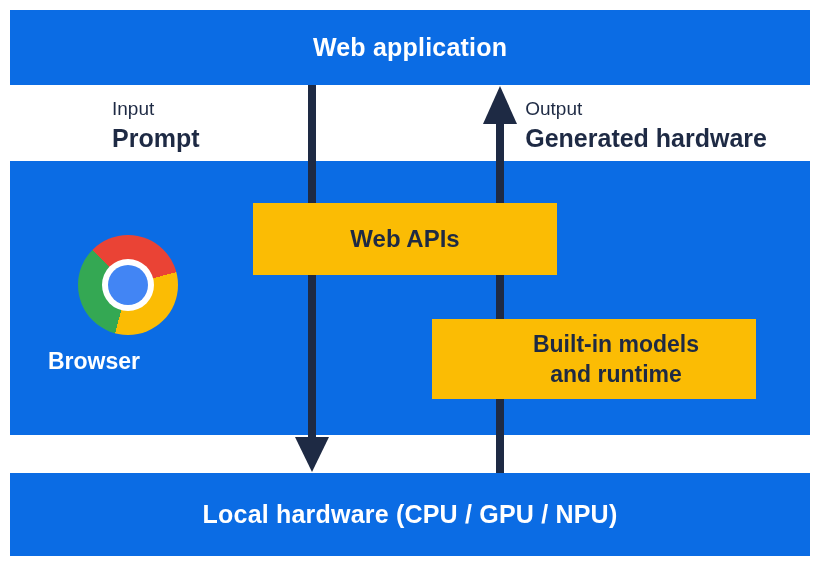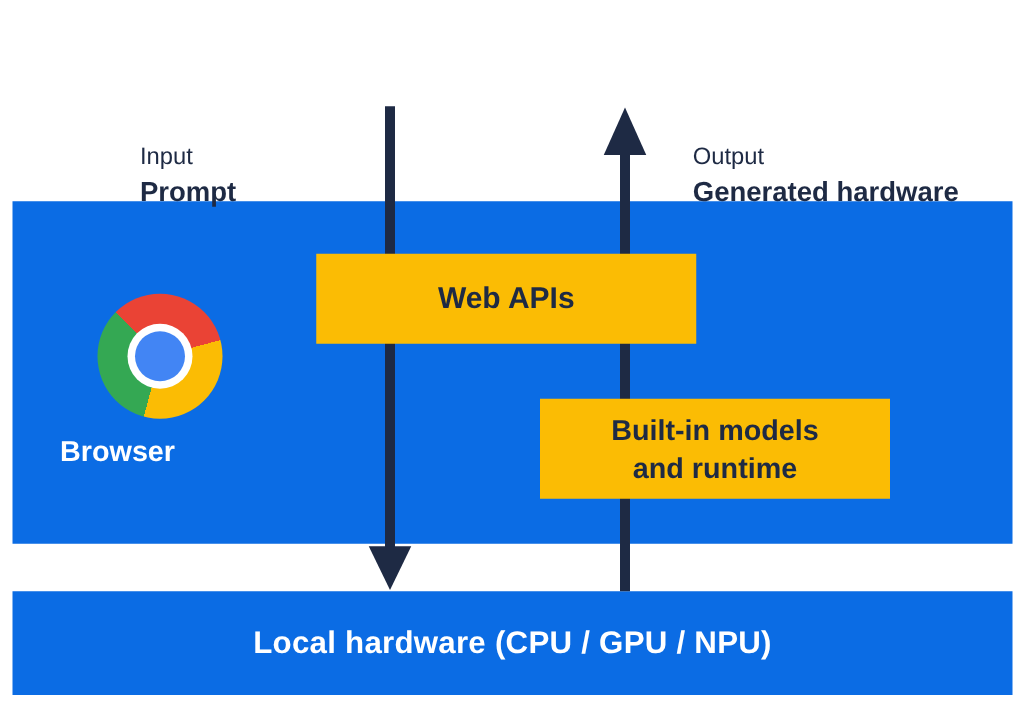--- a/index.html
+++ b/index.html
@@ -36,40 +36,40 @@
     letter-spacing:0.2px;
   }
   .io-block{
     position:absolute;
     z-index:2;
     color:var(--c-navy);
     line-height:1.25;
   }
   .io-left{left:112px;top:97px;text-align:left;}
   .io-right{right:53px;top:97px;text-align:left;}
-  .io-kind{font-size:19px;font-weight:normal;margin-top:17px;}
-  .io-value{font-size:22px;font-weight:bold;margin-top:2px;}
+  .io-kind{font-size:19px;font-weight:normal;}
+  .io-value{font-size:25px;font-weight:bold;margin-top:2px;}
   .arrows{
     position:absolute;left:0;top:0;z-index:2;
     pointer-events:none;
   }
   .yellow-box{
     position:absolute;
     z-index:3;
     background:var(--c-yellow);
     color:var(--c-navy);
     font-weight:bold;
     display:flex;
     flex-direction:column;
     align-items:center;
     justify-content:center;
     text-align:center;
   }
   .box-web-apis{left:253px;top:203px;width:304px;height:72px;font-size:24px;}
-  .box-builtin{left:432px;top:319px;width:280px;height:80px;font-size:23px;line-height:30px;}
+  .box-builtin{left:432px;top:319px;width:280px;height:80px;font-size:23px;line-height:30px;padding-left:44px;}
   .chrome-logo{
     position:absolute;left:78px;top:235px;z-index:2;
     width:100px;height:100px;border-radius:50%;
     background:conic-gradient(from -45deg,
       var(--c-chrome-red) 0deg 120deg,
       var(--c-chrome-yellow) 120deg 240deg,
       var(--c-chrome-green) 240deg 360deg);
     display:flex;align-items:center;justify-content:center;
   }
   .chrome-ring{
@@ -87,20 +87,23 @@
     color:var(--c-white);
     font-weight:bold;
     font-size:23px;
   }
 </style>
 </head>
 <body>
 
 <div class="canvas">
 
+  <div class="layer layer-top">
+    <span class="bar-title">Web application</span>
+  </div>
 
   <div class="io-block io-left">
     <div class="io-kind">Input</div>
     <div class="io-value">Prompt</div>
   </div>
   <div class="io-block io-right">
     <div class="io-kind">Output</div>
     <div class="io-value">Generated hardware</div>
   </div>
 

